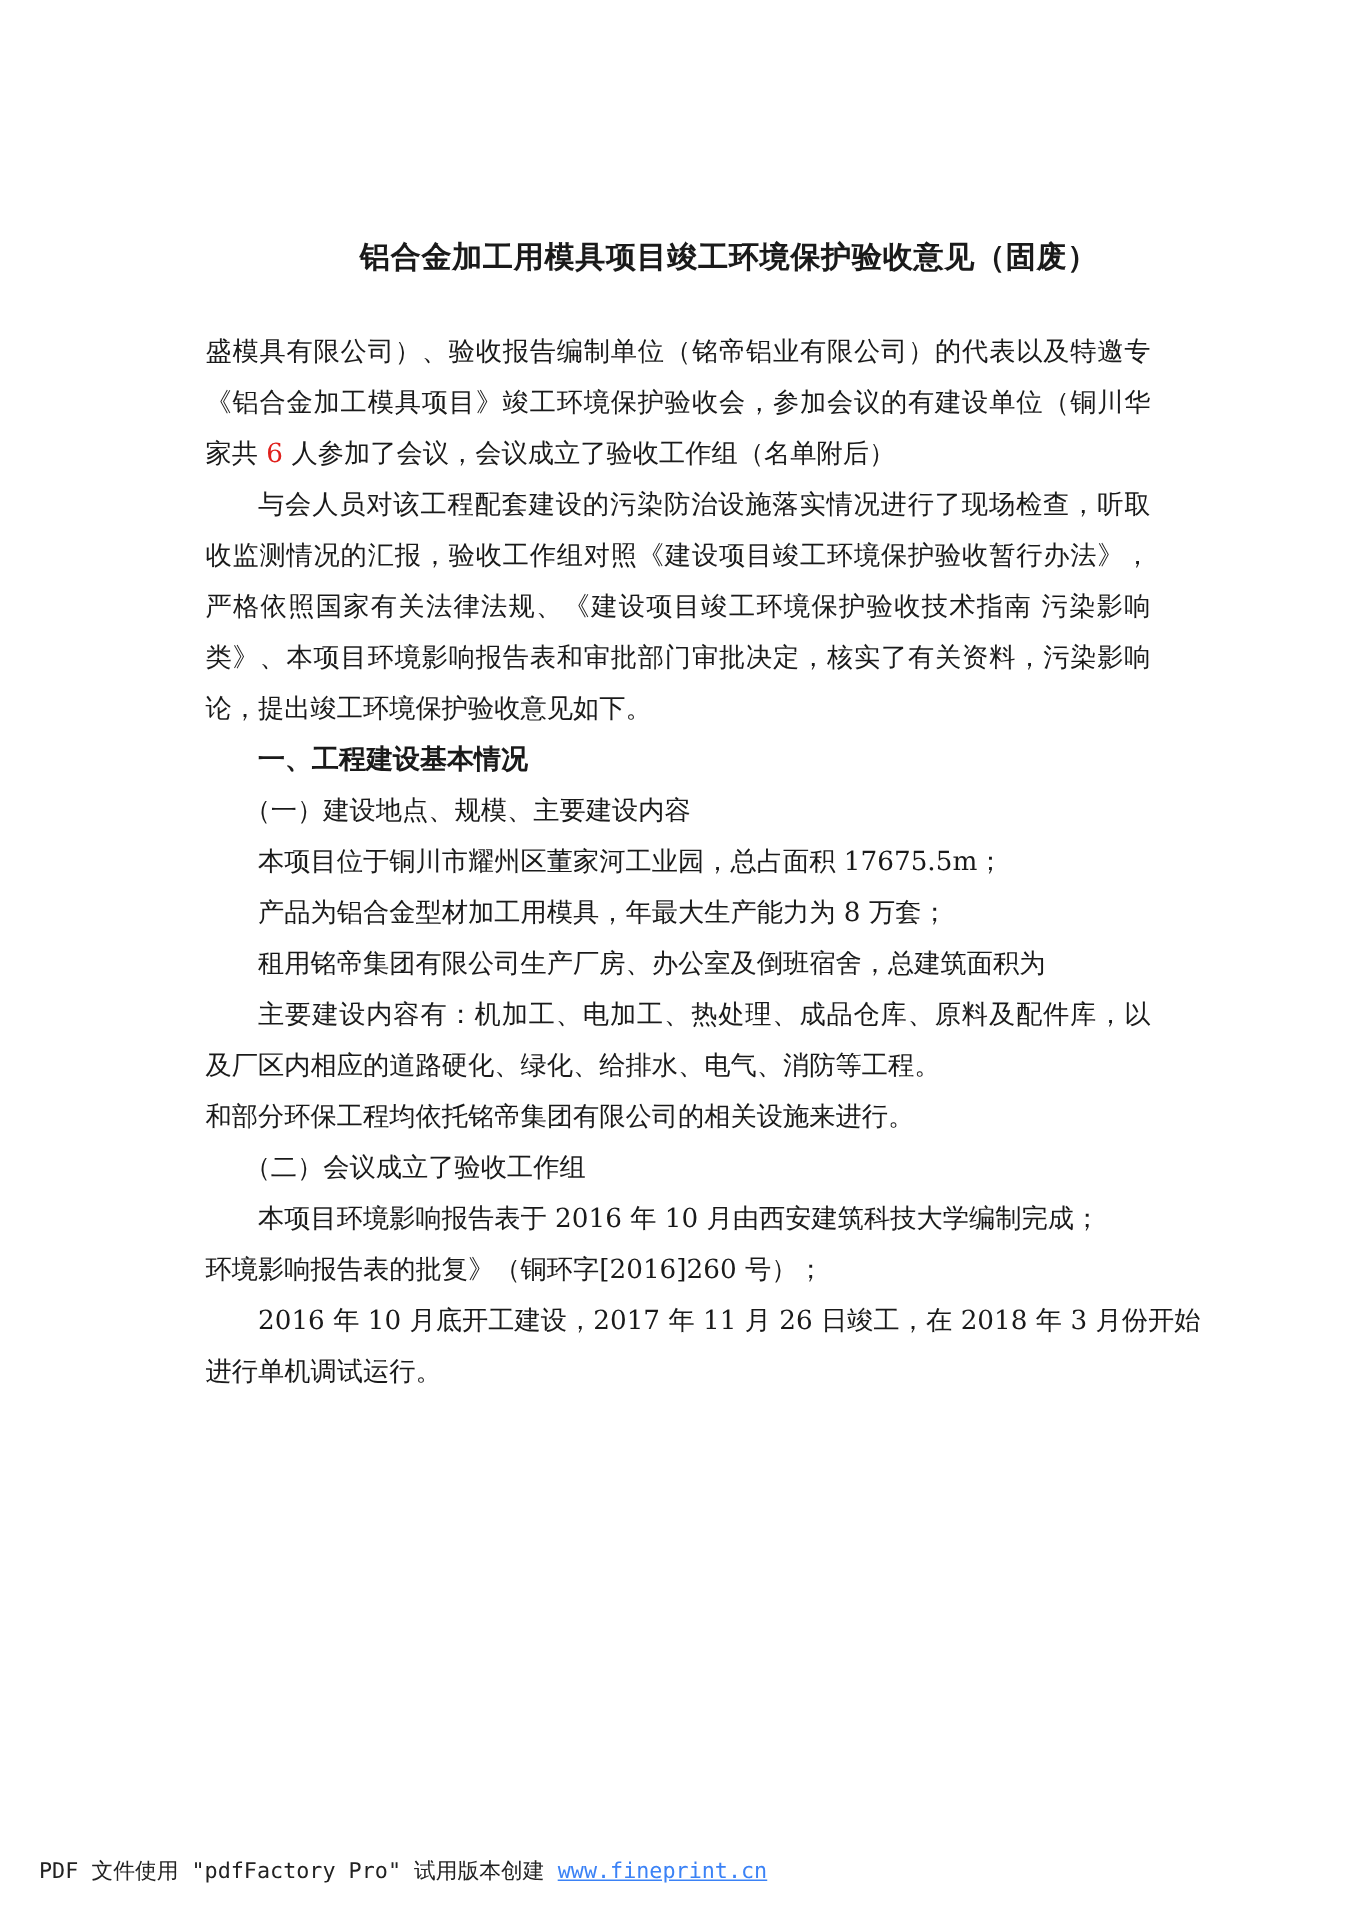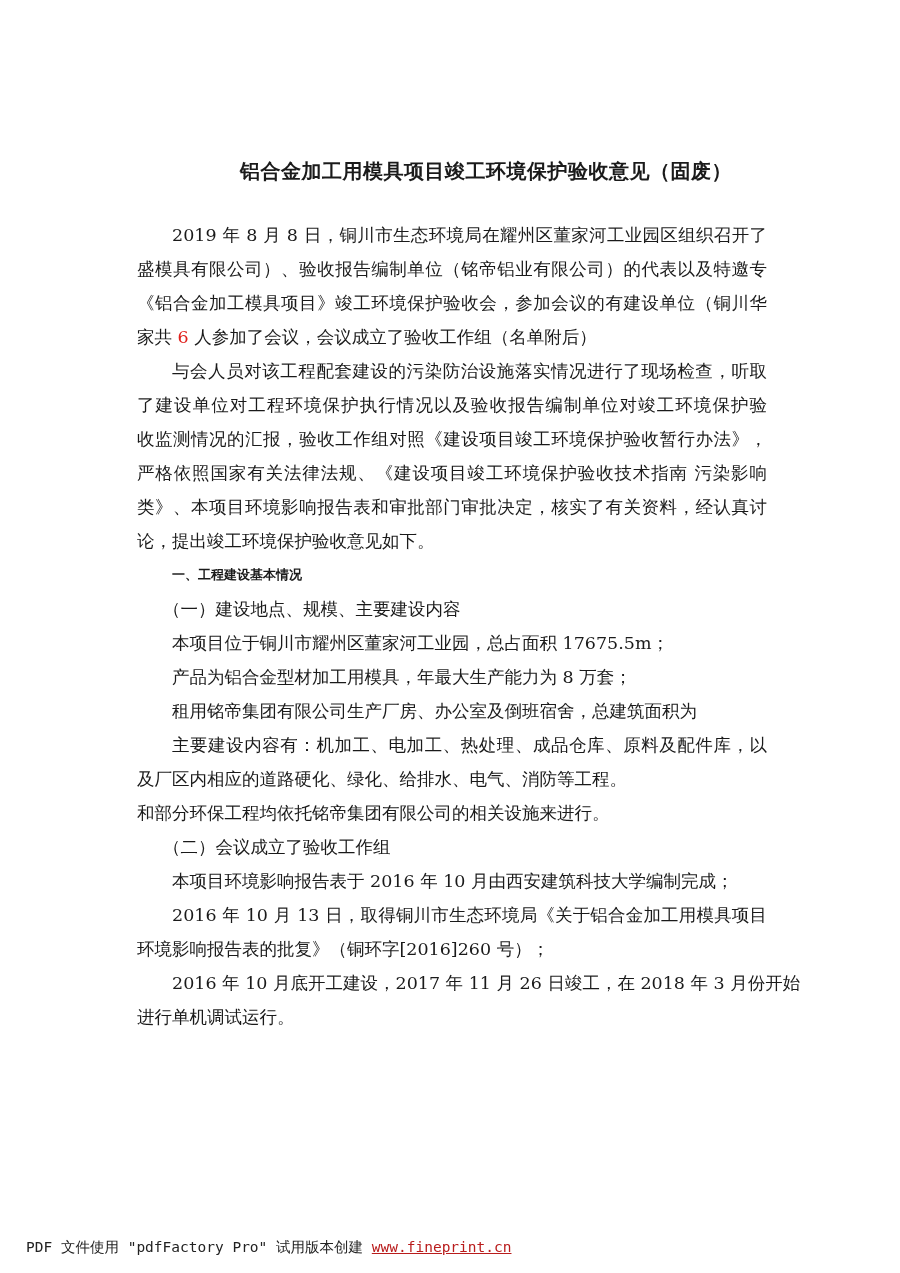--- a/index.html
+++ b/index.html
@@ -6,57 +6,54 @@
   body { width: 900px; height: 1273px; position: relative; overflow: hidden;
          font-family: "DejaVu Serif", "Liberation Serif", serif; color: #1a1a1a; }
   .page { position: absolute; left: 0; top: 0; width: 900px; height: 1273px; }
   .title { position: absolute; top: 158px; left: 0; width: 900px; text-align: center;
            font-family: "DejaVu Sans", "Liberation Sans", sans-serif; font-weight: bold;
            font-size: 20px; letter-spacing: 0.5px; margin-left: 36px; }
   .body { position: absolute; left: 137px; top: 218px; width: 630px; }
   .line { height: 34px; line-height: 34px; font-size: 17.5px; white-space: nowrap; overflow: visible; }
   .indent { padding-left: 35px; }
   .just { text-align: justify; text-align-last: justify; }
-  .h1 { font-family: "DejaVu Sans", "Liberation Sans", sans-serif; font-weight: bold; font-size: 13px; }
+  .h1 { font-family: "DejaVu Sans", "Liberation Sans", sans-serif; font-weight: bold; font-size: 18px; }
   .hl { color: #e0201c; }
   sup { font-size: 8px; vertical-align: 7px; }
   .footer { position: absolute; left: 26px; top: 1238px; font-size: 14.5px;
             font-family: "DejaVu Sans Mono", "Liberation Mono", monospace; color: #222; white-space: nowrap; }
-  .footer a { color: #b91c1c; text-decoration: underline; text-align: center; }
+  .footer a { color: #3b82f6; text-decoration: underline; text-align: center; }
 </style>
 </head>
 <body>
 
 <div class="page">
   <div class="title">铝合金加工用模具项目竣工环境保护验收意见（固废）</div>
 
   <div class="body">
-    <div class="line indent just">2019 年 8 月 8 日，铜川市生态环境局在耀州区董家河工业园区组织召开了</div>
     <div class="line just">盛模具有限公司）、验收报告编制单位（铭帝铝业有限公司）的代表以及特邀专</div>
     <div class="line just">《铝合金加工模具项目》竣工环境保护验收会，参加会议的有建设单位（铜川华</div>
     <div class="line"><span>家共</span> <span class="hl">6</span> <span>人参加了会议，会议成立了验收工作组（名单附后）</span></div>
 
     <div class="line indent just">与会人员对该工程配套建设的污染防治设施落实情况进行了现场检查，听取</div>
-    <div class="line just">了建设单位对工程环境保护执行情况以及验收报告编制单位对竣工环境保护验</div>
     <div class="line just">收监测情况的汇报，验收工作组对照《建设项目竣工环境保护验收暂行办法》，</div>
     <div class="line just">严格依照国家有关法律法规、《建设项目竣工环境保护验收技术指南 污染影响</div>
-    <div class="line just">类》、本项目环境影响报告表和审批部门审批决定，核实了有关资料，经认真讨</div>
+    <div class="line just">类》、本项目环境影响报告表和审批部门审批决定，核实了有关资料，污染影响</div>
     <div class="line">论，提出竣工环境保护验收意见如下。</div>
 
     <div class="line indent h1">一、工程建设基本情况</div>
     <div class="line" style="padding-left:26px">（一）建设地点、规模、主要建设内容</div>
     <div class="line indent">本项目位于铜川市耀州区董家河工业园，总占面积 17675.5m；</div>
     <div class="line indent">产品为铝合金型材加工用模具，年最大生产能力为 8 万套；</div>
     <div class="line indent">租用铭帝集团有限公司生产厂房、办公室及倒班宿舍，总建筑面积为</div>
     <div class="line indent just">主要建设内容有：机加工、电加工、热处理、成品仓库、原料及配件库，以</div>
     <div class="line">及厂区内相应的道路硬化、绿化、给排水、电气、消防等工程。</div>
     <div class="line">和部分环保工程均依托铭帝集团有限公司的相关设施来进行。</div>
 
     <div class="line" style="padding-left:26px">（二）会议成立了验收工作组</div>
     <div class="line indent">本项目环境影响报告表于 2016 年 10 月由西安建筑科技大学编制完成；</div>
-    <div class="line indent just">2016 年 10 月 13 日，取得铜川市生态环境局《关于铝合金加工用模具项目</div>
     <div class="line">环境影响报告表的批复》（铜环字[2016]260 号）；</div>
     <div class="line indent just">2016 年 10 月底开工建设，2017 年 11 月 26 日竣工，在 2018 年 3 月份开始</div>
     <div class="line">进行单机调试运行。</div>
   </div>
 
   <div class="footer"><span>PDF 文件使用 "pdfFactory Pro" 试用版本创建 </span><a>www.fineprint.cn</a></div>
 </div>
 
 </body></html>

